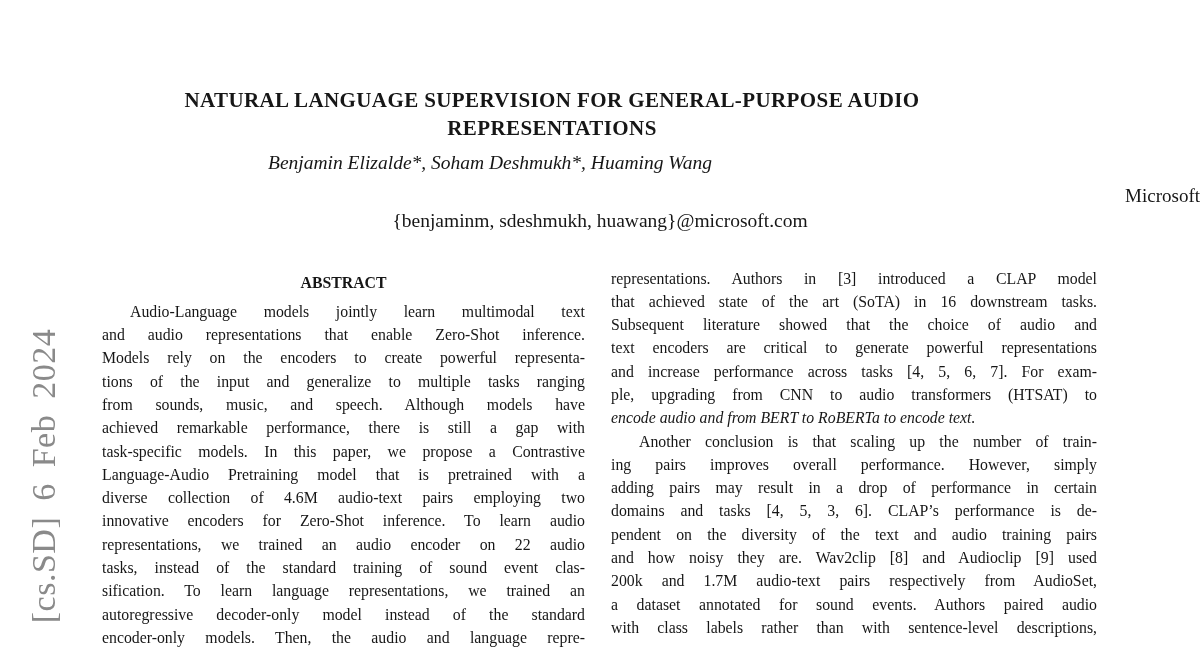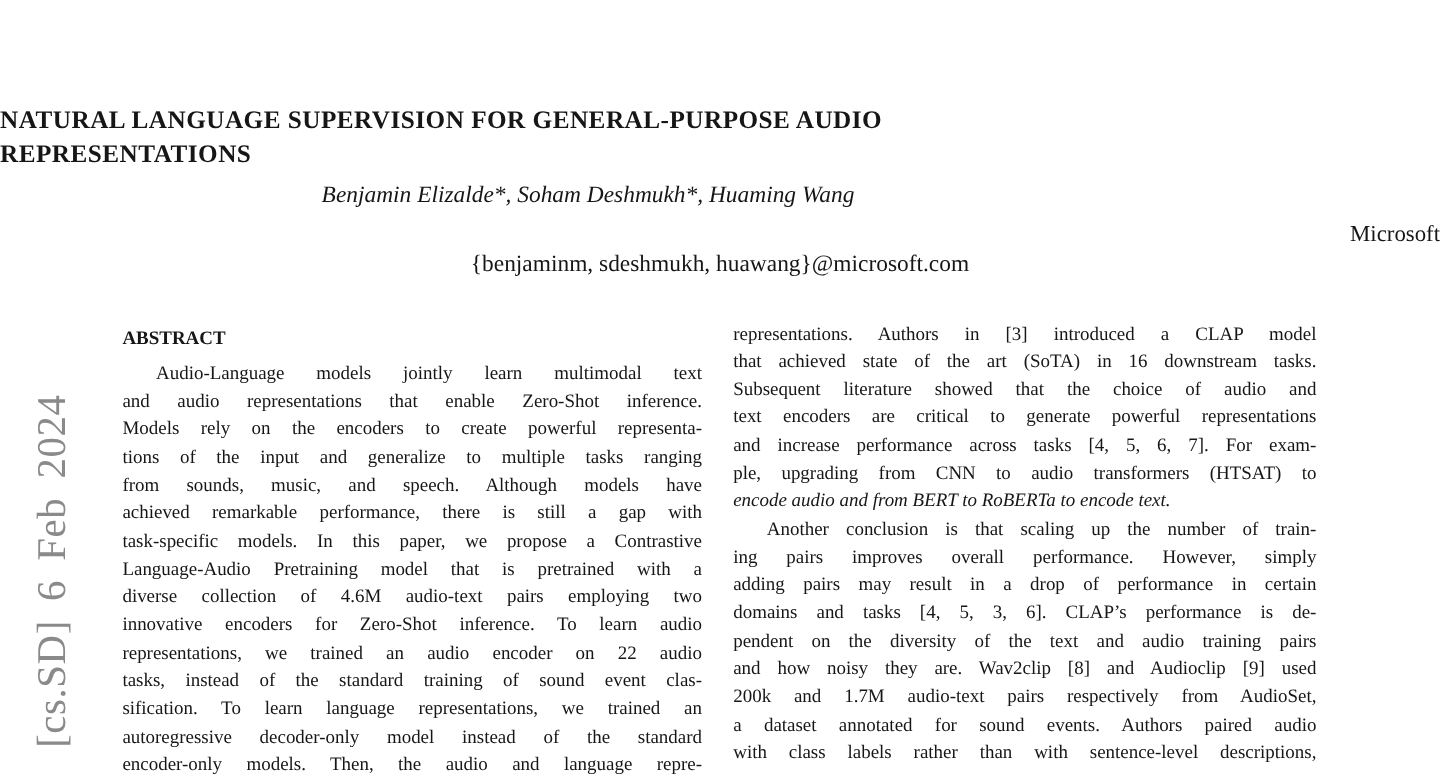--- a/index.html
+++ b/index.html
@@ -33,20 +33,21 @@
     color: #8a8a8a;
     white-space: nowrap;
   }
 
   
   .title-block {
     position: absolute;
     top: 86px;
     left: 0;
     width: 1104px;
+    text-align: center;
   }
   .title-line {
     font-weight: bold;
     font-size: 21px;
     line-height: 28px;
     letter-spacing: 0.4px;
   }
   .authors {
     position: absolute;
     top: 150px;
@@ -80,20 +81,21 @@
   
   .col {
     position: absolute;
     font-size: 15.8px;
     line-height: 23.3px;
   }
   .col-left  { left: 102px; top: 271px; width: 483px; }
   .col-right { left: 611px; top: 266.5px; width: 486px; }
 
   .abstract-heading {
+    text-align: center;
     font-weight: bold;
     font-size: 15.8px;
     line-height: 23.3px;
     margin-bottom: 5.5px;
   }
   .line {
     text-align: justify;
     text-align-last: justify;
     white-space: normal;
   }

